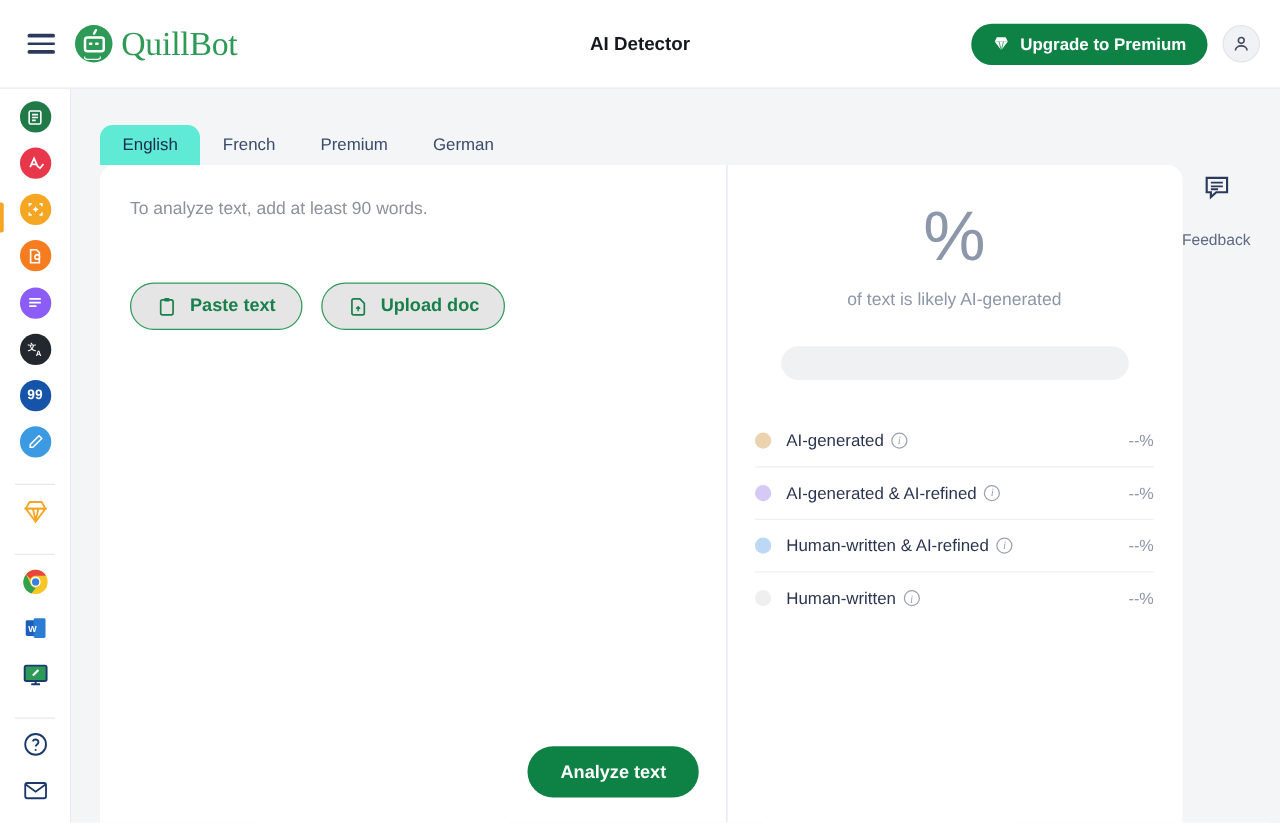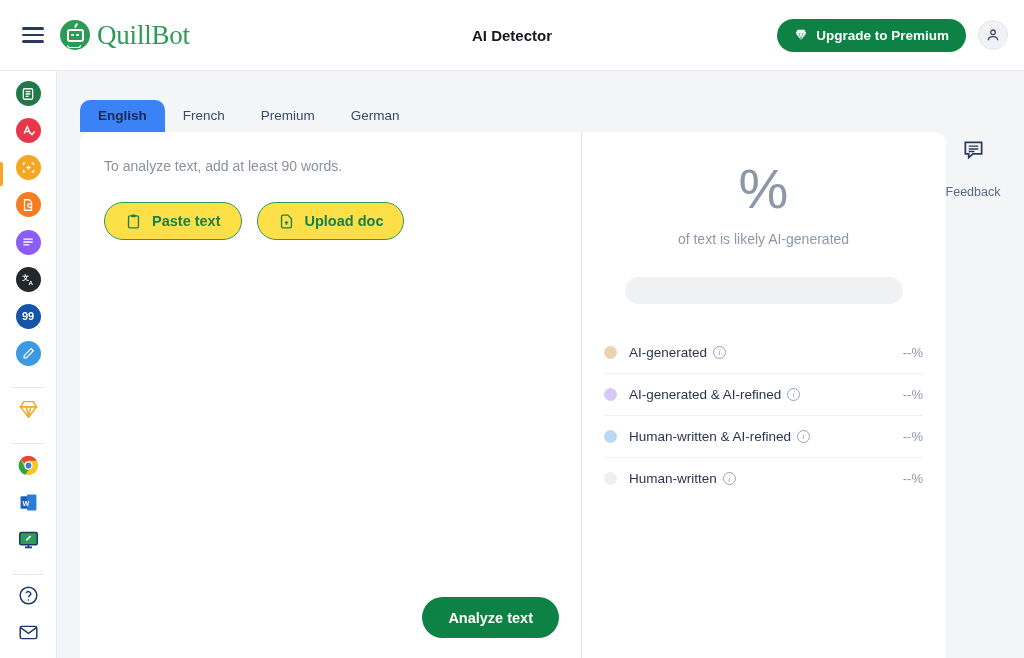--- a/index.html
+++ b/index.html
@@ -128,21 +128,21 @@
     display: flex; align-items: flex-end; height: 35px;
   }
   .tab {
     padding: 9px 18px 10px 18px;
     font-size: 13.5px; color: #3a4a6b;
     cursor: pointer; white-space: nowrap;
     border-radius: 10px 10px 0 0;
     line-height: 1;
   }
   .tab.active {
-    background: #3b82f6; color: #1b2a4e; font-weight: bold;
+    background: #5eead4; color: #1b2a4e; font-weight: normal;
   }
 
   .workcard {
     position: absolute; top: 61px; left: 23px;
     width: 866px; height: 526px;
     background: #ffffff;
     border-radius: 12px 12px 0 0;
     display: flex;
     overflow: hidden;
   }
@@ -155,25 +155,25 @@
     width: 502px; height: 526px;
     border-right: 1px solid #e3e6ec;
     position: relative;
     padding: 26px 24px;
   }
   .hint { font-size: 14px; color: #8c919b; }
   .actions { display: flex; gap: 15px; margin-top: 28px; }
   .pill {
     display: flex; align-items: center; gap: 10px;
     height: 38px; padding: 0 20px;
-    background: #fde047; border: 1.5px solid #2e9a57;
+    background: #e5e5e5; border: 1.5px solid #2e9a57;
     border-radius: 19px;
     color: #18804a; font-size: 14.5px; font-weight: bold;
     font-family: "Liberation Sans", sans-serif;
-    cursor: pointer; white-space: nowrap;
+    cursor: pointer; white-space: nowrap; margin-top: 24px;
   }
   .analyze-btn {
     position: absolute; right: 22px; bottom: 20px;
     height: 41px; padding: 0 26px;
     background: #0e8145; color: #ffffff;
     border: none; border-radius: 21px;
     font-family: "Liberation Sans", sans-serif;
     font-size: 14.5px; font-weight: bold;
     cursor: pointer;
   }

